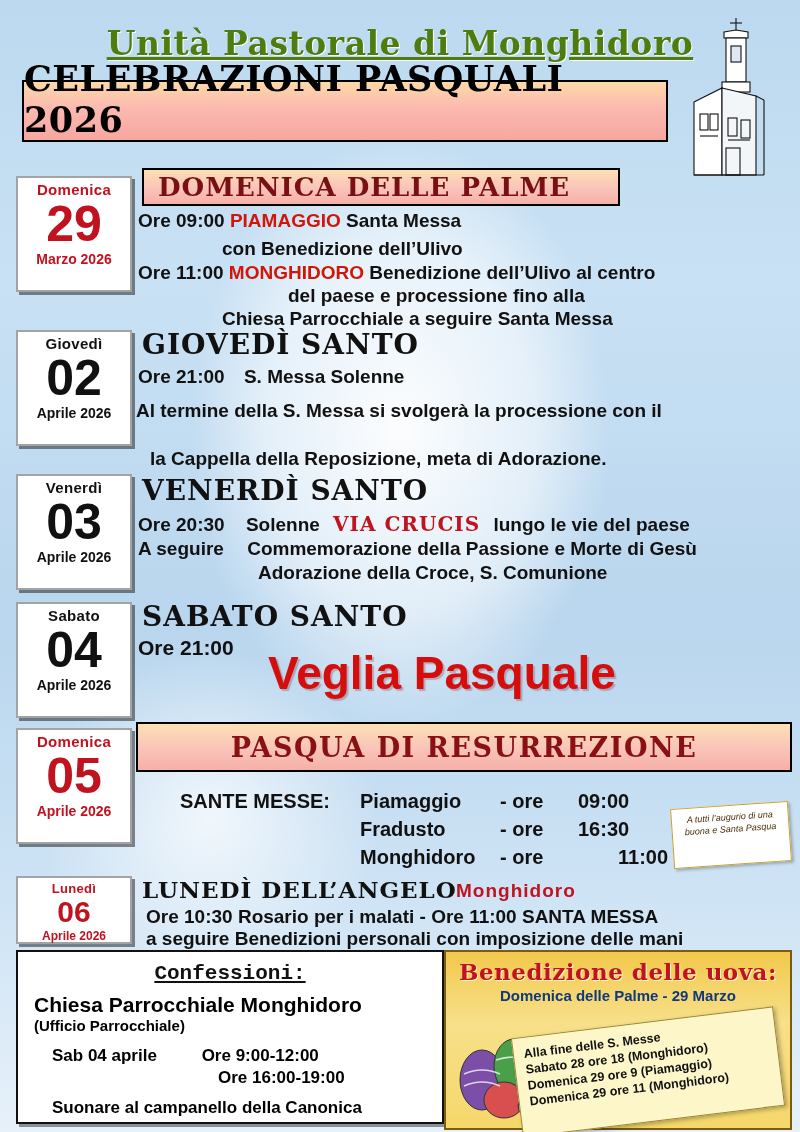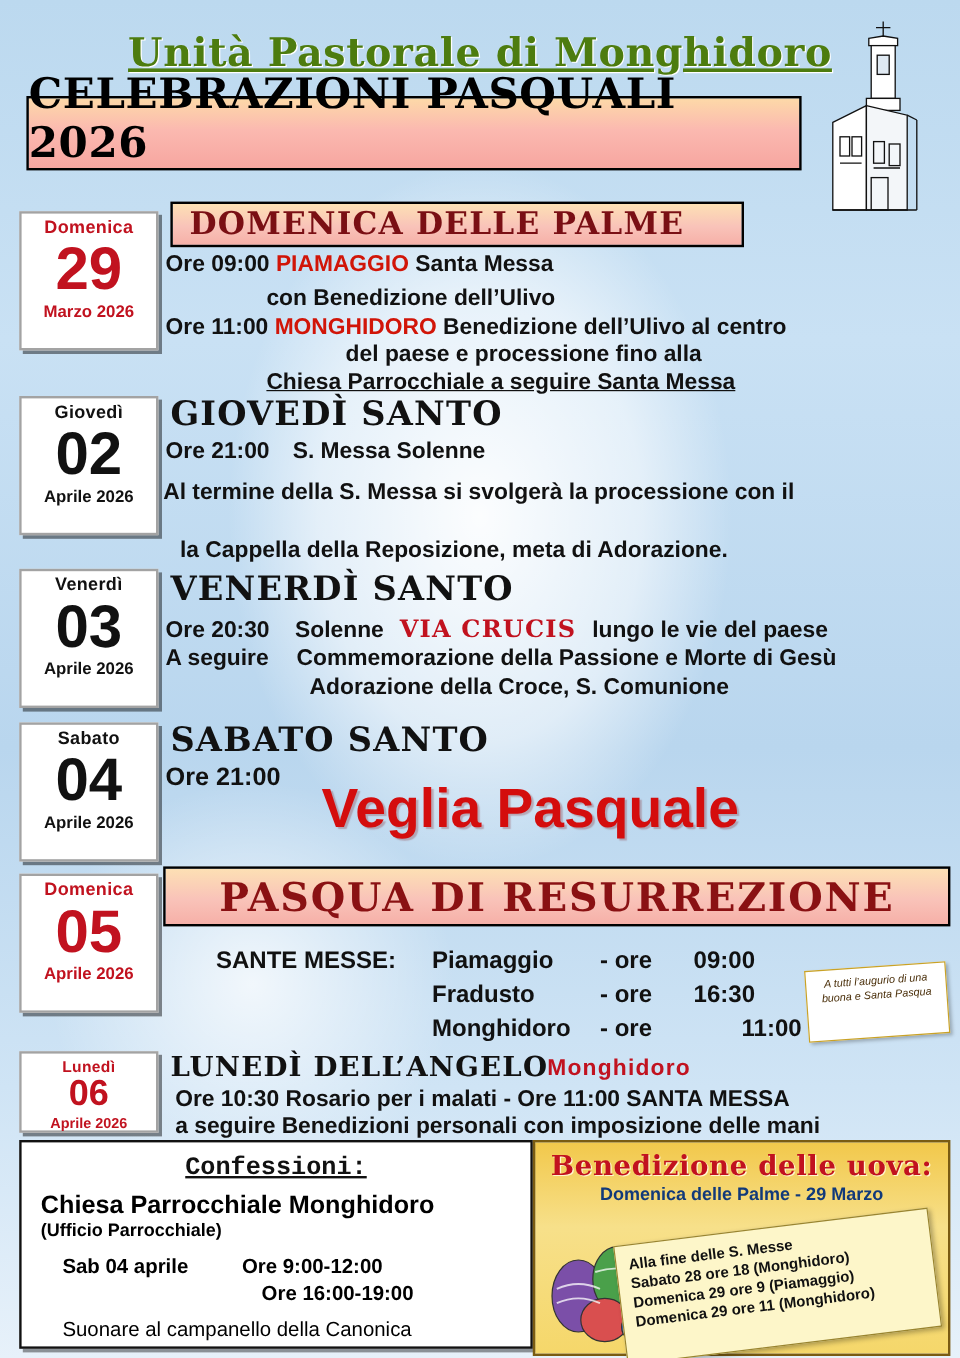--- a/index.html
+++ b/index.html
@@ -79,21 +79,21 @@
   .band.palme span{
     font-family:"DejaVu Serif",serif;font-weight:bold;font-size:26px;color:#7a0f14;
     letter-spacing:1px;
   }
   .band.pasqua{
     left:136px;top:722px;width:652px;height:46px;
     background:linear-gradient(180deg,#fde0b4 0%,#f9c3b9 55%,#f6b0a8 100%);
     justify-content:center;padding-left:0;
   }
   .band.pasqua span{
-    font-family:"DejaVu Serif",serif;font-weight:bold;font-size:33px;color:#8a1113;
+    font-family:"DejaVu Serif",serif;font-weight:bold;font-size:27px;color:#8a1113;
     letter-spacing:1.5px;
   }
 
   .plainhead{
     position:absolute;
     font-family:"DejaVu Serif",serif;
     font-weight:bold;color:#111;letter-spacing:1px;
   }
 
   
@@ -136,21 +136,21 @@
     box-shadow:3px 3px 0 rgba(0,0,0,0.4);
   }
   .confbox .h{
     text-align:center;font-size:21px;font-weight:bold;color:#111;
     text-decoration:underline;margin-top:10px;font-family:Liberation Mono, monospace;
   }
   .confbox .l1{font-size:21px;font-weight:bold;margin:8px 0 0 16px;}
   .confbox .l2{font-size:15px;font-weight:bold;margin:0 0 0 16px;}
   .confbox .l3{font-size:17px;font-weight:bold;margin:12px 0 0 34px;}
   .confbox .l4{font-size:17px;font-weight:bold;margin:2px 0 0 200px;}
-  .confbox .l5{font-size:17px;font-weight:normal;margin:10px 0 0 34px;}
+  .confbox .l5{font-size:17px;font-weight:bold;margin:10px 0 0 34px;}
 
   .eggbox{
     position:absolute;left:444px;top:950px;width:344px;height:176px;
     background:linear-gradient(180deg,#f2c84b 0%,#f7e08a 40%,#f5d76a 100%);
     border:2px solid #7a5b12;
   }
   .eggbox .bh{
     font-family:"DejaVu Serif",serif;font-weight:bold;font-size:23px;color:#c1121f;
     text-align:center;margin-top:6px;letter-spacing:0.5px;
     text-shadow:1px 1px 0 #fff7cf;
@@ -221,21 +221,21 @@
     <span>con Benedizione dell’Ulivo</span>
   </div>
   <div class="row" style="left:138px;top:262px;">
     <span>Ore 11:00</span>
     <span class="red">MONGHIDORO</span>
     <span>Benedizione dell’Ulivo al centro</span>
   </div>
   <div class="row" style="left:288px;top:285px;">
     <span>del paese e processione fino alla</span>
   </div>
-  <div class="row" style="left:222px;top:308px;text-decoration:underline;">
+  <div class="row" style="left:222px;top:308px;">
     <span>Chiesa Parrocchiale  a seguire Santa Messa</span>
   </div>
 
   <div class="datebox" style="left:16px;top:330px;height:112px;">
     <div class="dow dark">Giovedì</div>
     <div class="num dark">02</div>
     <div class="yr dark">Aprile 2026</div>
   </div>
   <div class="plainhead" style="left:142px;top:328px;font-size:28px;">GIOVEDÌ SANTO</div>
   <div class="row" style="left:138px;top:366px;text-align:center;">

